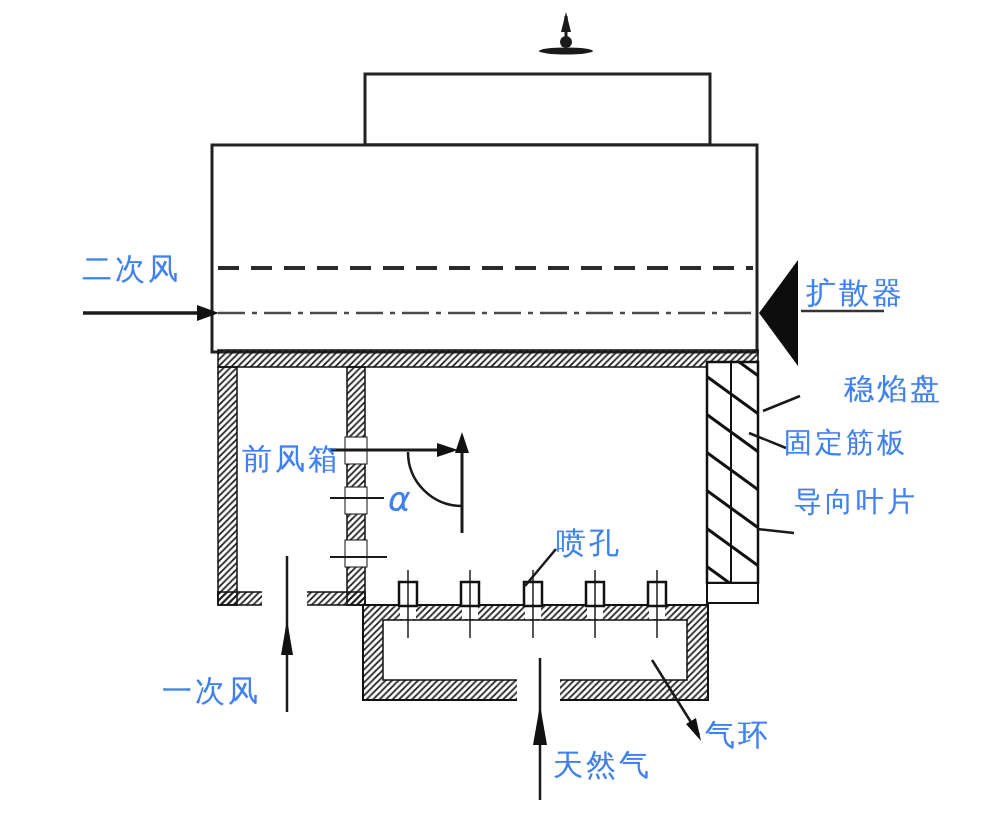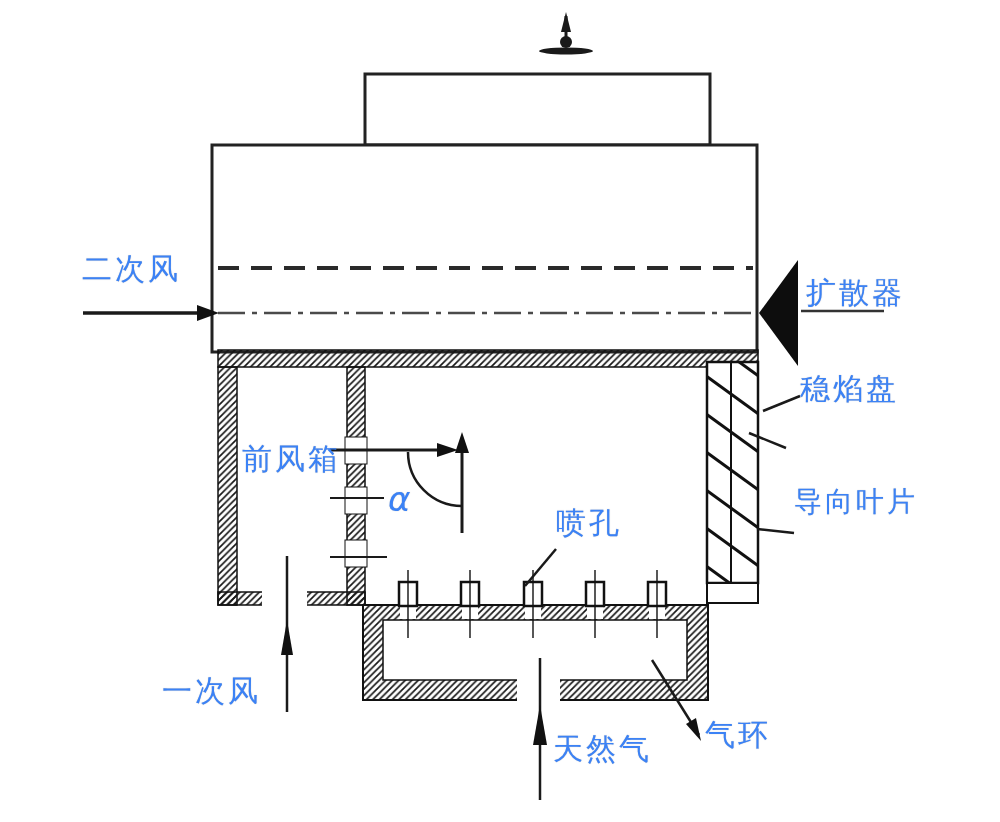--- a/index.html
+++ b/index.html
@@ -131,22 +131,23 @@
   <line x1="749" y1="433" x2="786" y2="448" stroke="#1a1a1a" stroke-width="2.5"></line>
   <line x1="757" y1="529" x2="794" y2="533" stroke="#1a1a1a" stroke-width="2.5"></line>
   <g>
     <line x1="652" y1="660" x2="699" y2="735" stroke="#1a1a1a" stroke-width="2.5"></line>
     <polygon points="701,741 686,724 696,718" fill="#111111"></polygon>
   </g>
 </svg>
 
 <div class="lbl" style="left:82px;top:254px">二次风</div>
 <div class="lbl" style="left:806px;top:278px">扩散器</div>
-<div class="lbl" style="left:800px;top:374px">稳焰盘</div>
+<div class="lbl" style="left:844px;top:374px">稳焰盘</div>
+<div class="lbl small" style="left:784px;top:429px">固定筋板</div>
 <div class="lbl small" style="left:794px;top:488px">导向叶片</div>
 <div class="lbl" style="left:242px;top:444px">前风箱</div>
 <div class="lbl alpha" style="left:388px;top:482px">α</div>
-<div class="lbl" style="left:556px;top:508px">喷孔</div>
+<div class="lbl" style="left:556px;top:528px">喷孔</div>
 <div class="lbl" style="left:162px;top:676px">一次风</div>
-<div class="lbl" style="left:553px;top:734px">天然气</div>
+<div class="lbl" style="left:553px;top:750px">天然气</div>
 <div class="lbl" style="left:705px;top:720px">气环</div>
 
 </div>
 
 </body></html>

